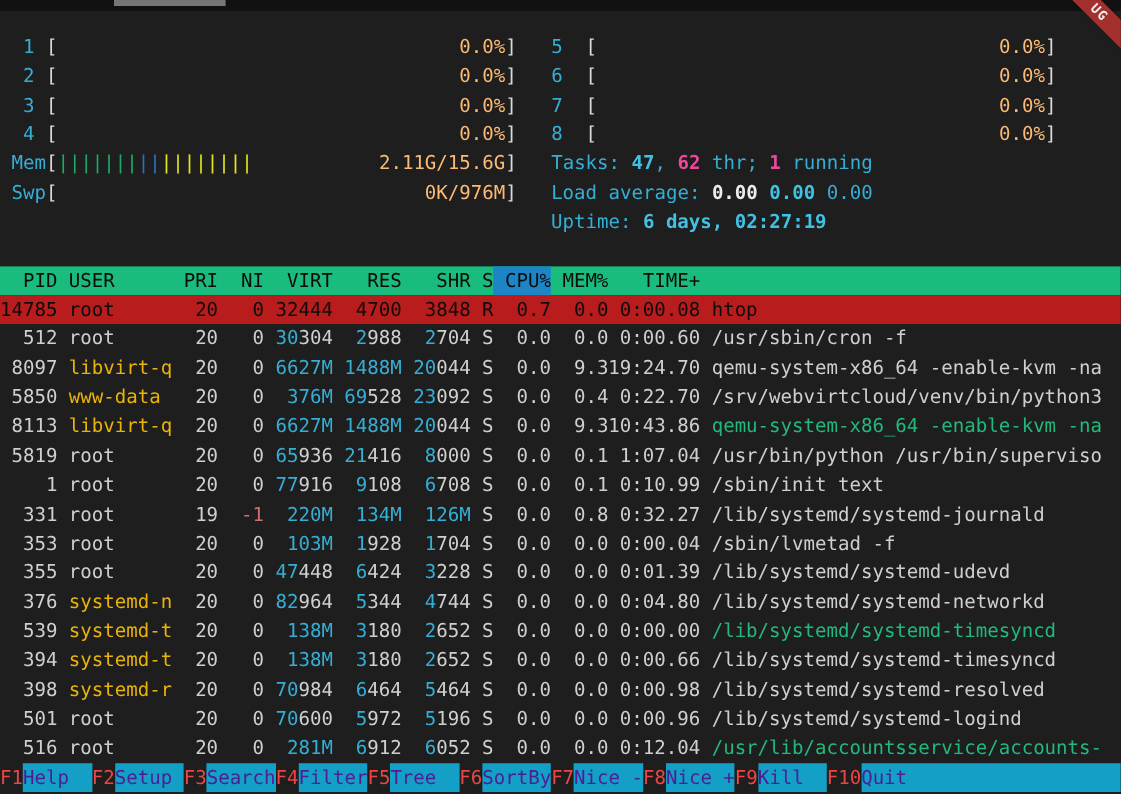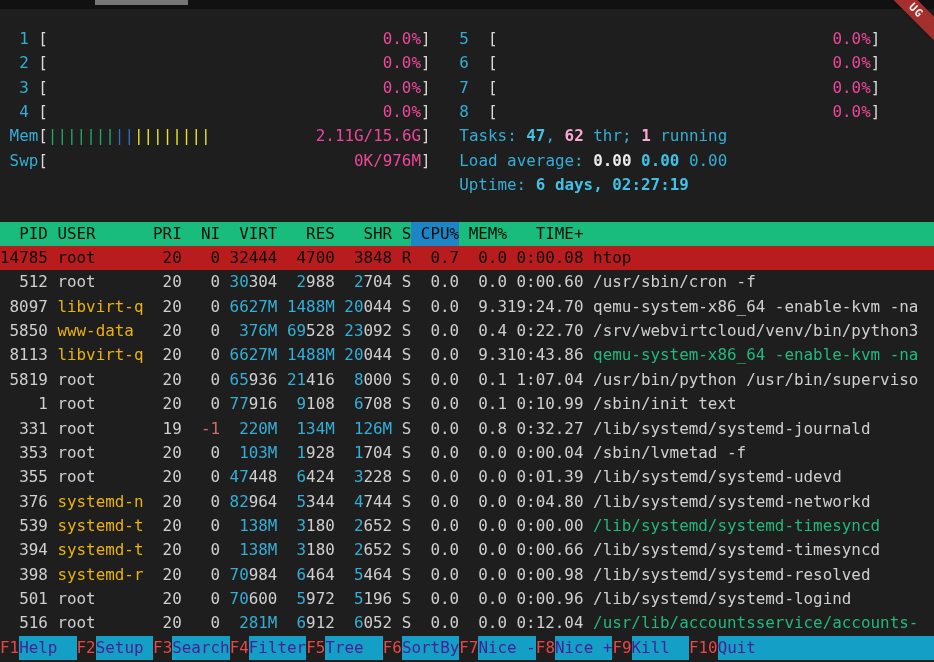--- a/index.html
+++ b/index.html
@@ -22,23 +22,23 @@
     box-shadow:0 0 2px rgba(0,0,0,.5);
   }
   .term{position:absolute;top:9px;left:0;width:934px;padding-top:18px;z-index:1}
   .line{height:24.35px;line-height:24.35px;white-space:pre}
   
   .fg{color:#cfcfcf}
   .br{color:#d9d9d9}
   .cy{color:#35aed6}
   .bcy{color:#41c2e4;font-weight:bold}
   .bw{color:#ececec;font-weight:bold}
-  .bgr{color:#f9a8d4;font-weight:bold}
+  .bgr{color:#ec4899;font-weight:bold}
   .grn{color:#21b97c}
-  .gry{color:#ec4899}
+  .gry{color:#fdba74}
   .dim{color:#eab308}
   .red{color:#d36c6c}
   .bar-green{color:#1bab63}
   .bar-blue{color:#2f6fca}
   .bar-yellow{color:#e6e41a}
   
   .trow{
     display:grid;
     grid-template-columns:5ch 10ch 4ch 4ch 6ch 6ch 6ch 2ch 5ch 5ch 8ch 1fr;
     height:24.35px;line-height:24.35px;

